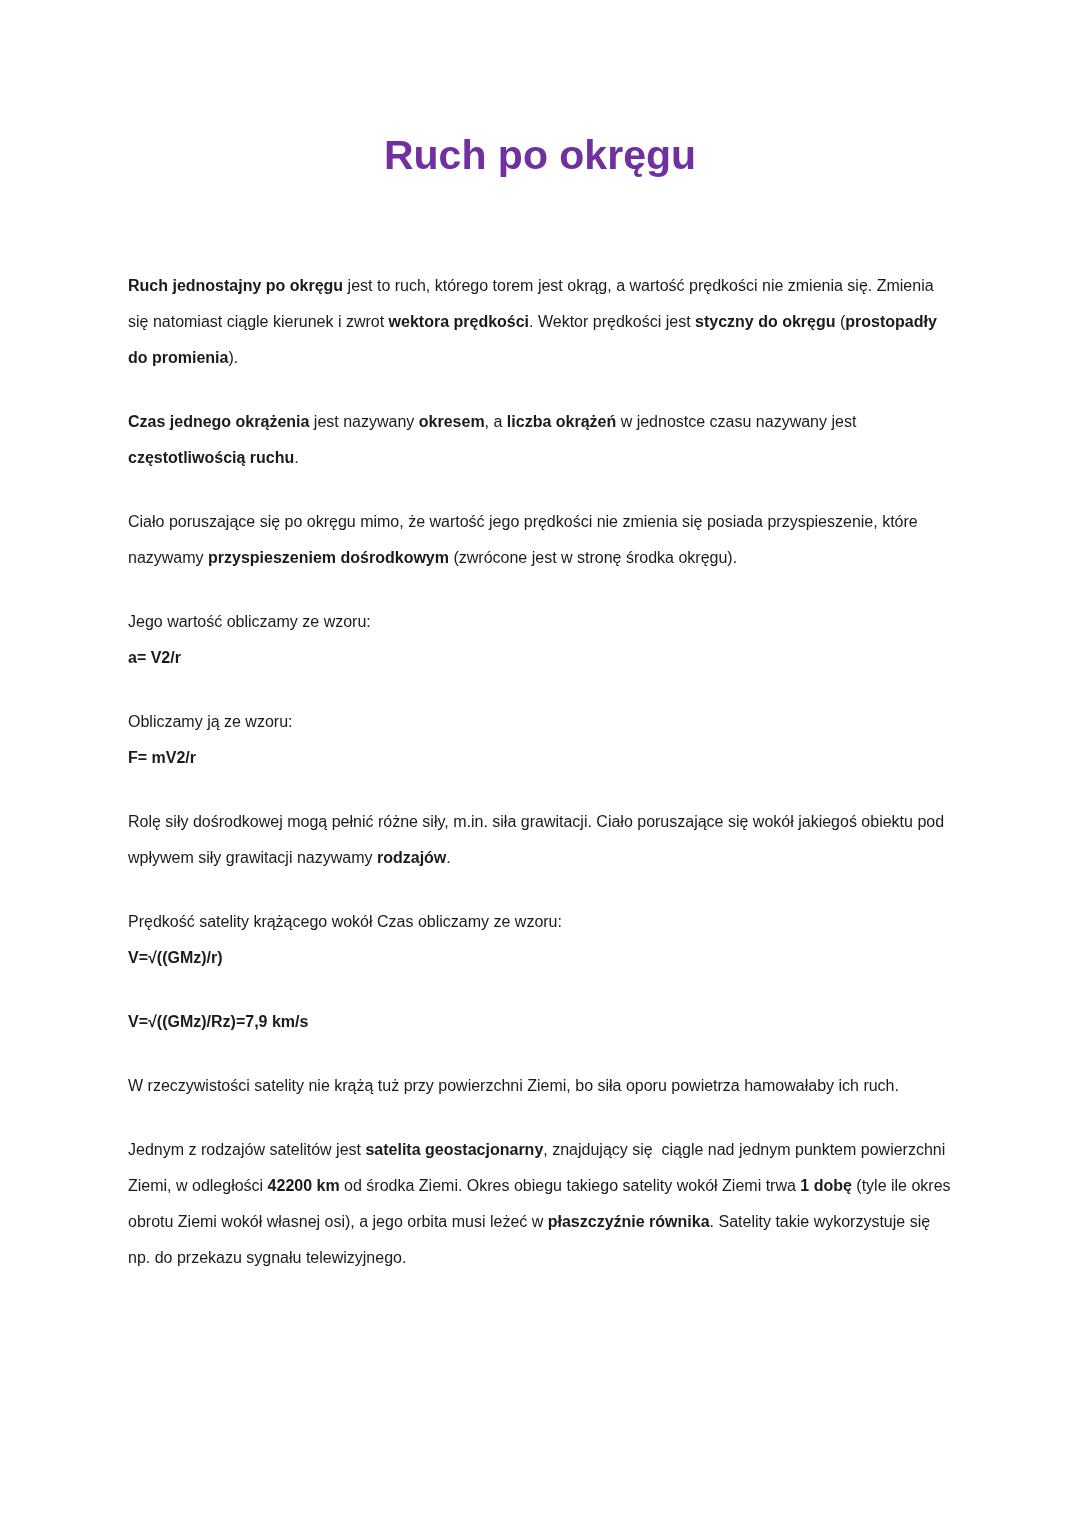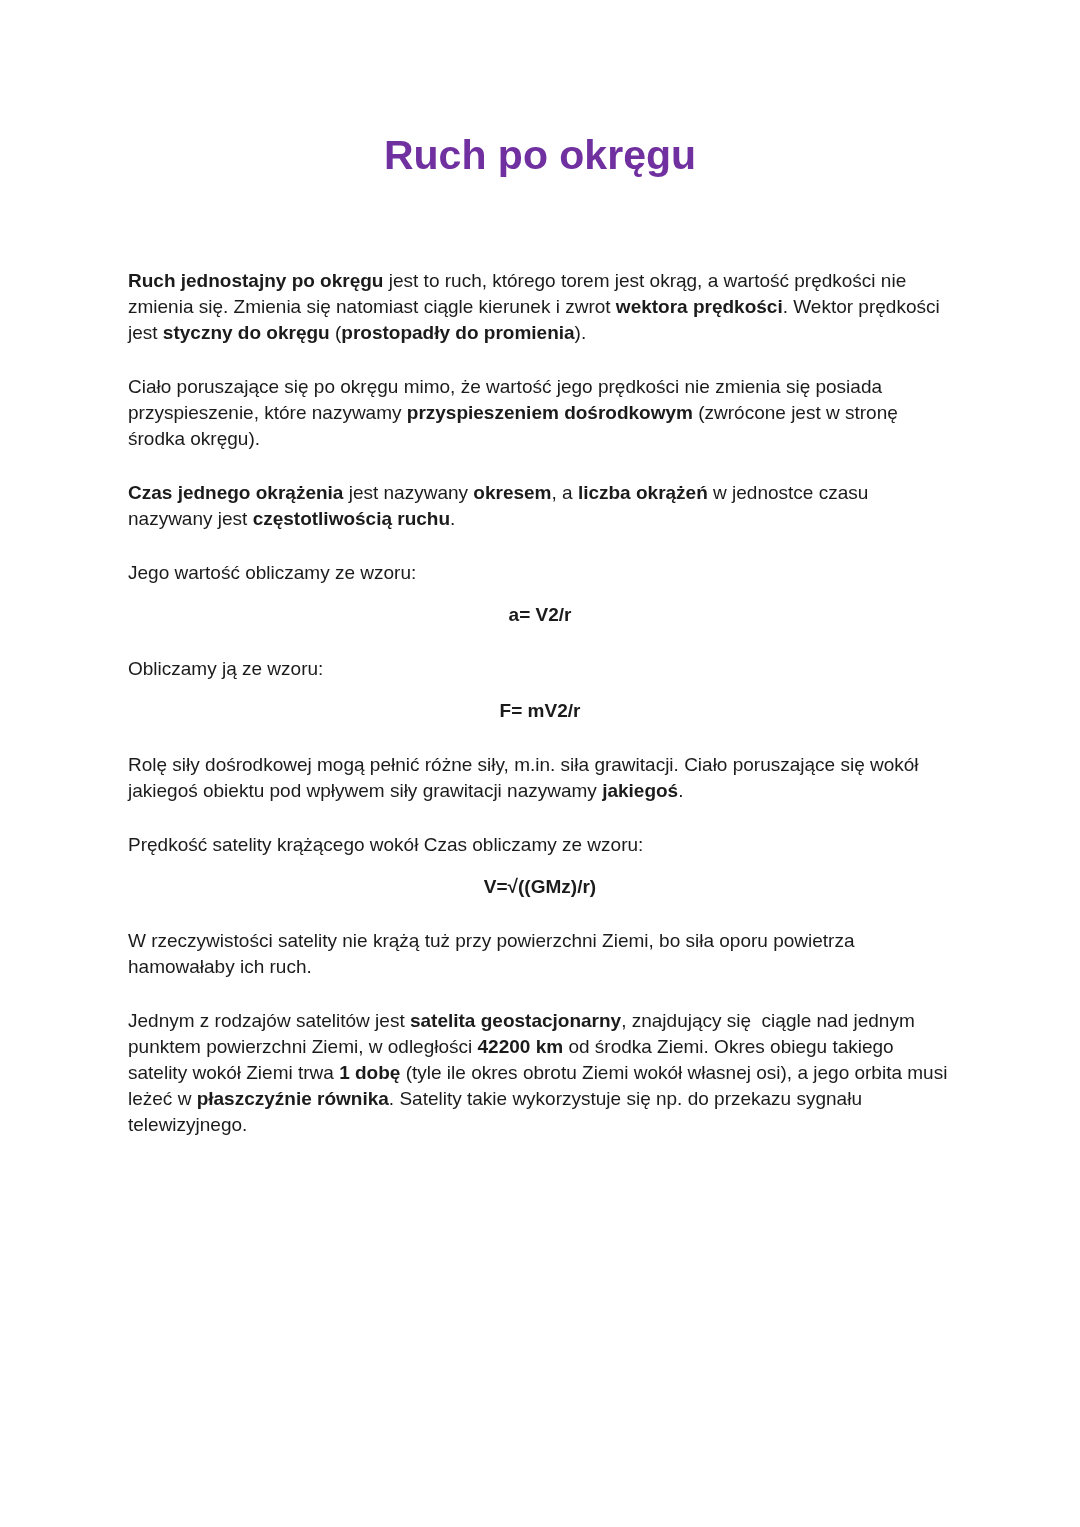--- a/index.html
+++ b/index.html
@@ -21,52 +21,52 @@
     text-align: center;
     font-size: 41px;
     line-height: 50px;
     font-weight: 700;
     letter-spacing: 0px;
   }
   .content {
     box-sizing: border-box;
     margin: 88px 0 0 128px;
     width: 824px;
-    font-size: 19px;
-    line-height: 26px;
+    font-size: 16px;
+    line-height: 36px;
   }
   .para {
     margin: 0 0 28px 0;
     white-space: pre-wrap;
   }
   .para.no-gap {
     margin-bottom: 0;
   }
   .formula {
-    margin: 16px 0 28px 0;
-    text-align: center;
+    margin: 0 0 28px 0;
     font-weight: 700;
     white-space: pre-wrap;
   }
   .para b {
     font-weight: 700;
   }
 </style>
 </head>
 <body>
 
 <div class="page" style="background: rgb(255, 255, 255); color: rgb(27, 27, 27);">
   <h1 class="doc-title" style="color: rgb(112, 48, 160);">Ruch po okręgu</h1>
   <main class="content">
       <p class="para"><b>Ruch jednostajny po okręgu</b><span> jest to ruch, którego torem jest okrąg, a wartość prędkości nie zmienia się. Zmienia się natomiast ciągle kierunek i zwrot </span><b>wektora prędkości</b><span>. Wektor prędkości jest </span><b>styczny do okręgu</b><span> (</span><b>prostopadły do promienia</b><span>).</span></p>
+      <p class="para"><b>Czas jednego okrążenia</b><span> jest nazywany </span><b>okresem</b><span>, a </span><b>liczba okrążeń</b><span> w jednostce czasu nazywany jest </span><b>częstotliwością ruchu</b><span>.</span></p>
       <p class="para"><span>Ciało poruszające się po okręgu mimo, że wartość jego prędkości nie zmienia się posiada przyspieszenie, które nazywamy </span><b>przyspieszeniem dośrodkowym</b><span> (zwrócone jest w stronę środka okręgu).</span></p>
-      <p class="para"><b>Czas jednego okrążenia</b><span> jest nazywany </span><b>okresem</b><span>, a </span><b>liczba okrążeń</b><span> w jednostce czasu nazywany jest </span><b>częstotliwością ruchu</b><span>.</span></p>
       <p class="para no-gap"><span>Jego wartość obliczamy ze wzoru:</span></p>
       <p class="formula"><span>a= V2/r</span></p>
       <p class="para no-gap"><span>Obliczamy ją ze wzoru:</span></p>
       <p class="formula"><span>F= mV2/r</span></p>
-      <p class="para"><span>Rolę siły dośrodkowej mogą pełnić różne siły, m.in. siła grawitacji. Ciało poruszające się wokół jakiegoś obiektu pod wpływem siły grawitacji nazywamy </span><b>jakiegoś</b><span>.</span></p>
+      <p class="para"><span>Rolę siły dośrodkowej mogą pełnić różne siły, m.in. siła grawitacji. Ciało poruszające się wokół jakiegoś obiektu pod wpływem siły grawitacji nazywamy </span><b>rodzajów</b><span>.</span></p>
       <p class="para no-gap"><span>Prędkość satelity krążącego wokół Czas obliczamy ze wzoru:</span></p>
       <p class="formula"><span>V=√((GMz)/r)</span></p>
+      <p class="formula"><span>V=√((GMz)/Rz)=7,9 km/s</span></p>
       <p class="para"><span>W rzeczywistości satelity nie krążą tuż przy powierzchni Ziemi, bo siła oporu powietrza hamowałaby ich ruch.</span></p>
       <p class="para"><span>Jednym z rodzajów satelitów jest </span><b>satelita geostacjonarny</b><span>, znajdujący się  ciągle nad jednym punktem powierzchni Ziemi, w odległości </span><b>42200 km</b><span> od środka Ziemi. Okres obiegu takiego satelity wokół Ziemi trwa </span><b>1 dobę</b><span> (tyle ile okres obrotu Ziemi wokół własnej osi), a jego orbita musi leżeć w </span><b>płaszczyźnie równika</b><span>. Satelity takie wykorzystuje się np. do przekazu sygnału telewizyjnego.</span></p>
     </main>
 </div>
 
 </body></html>

